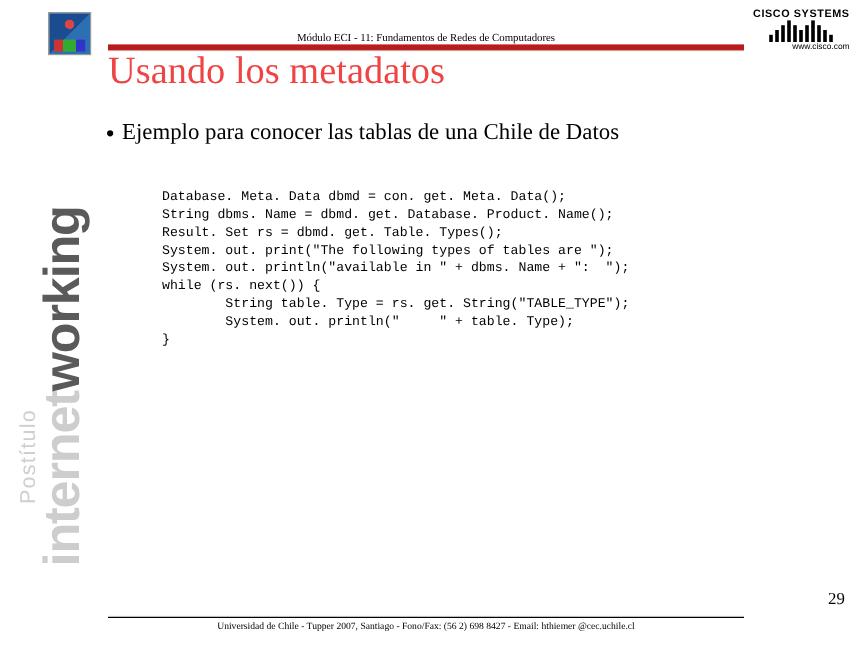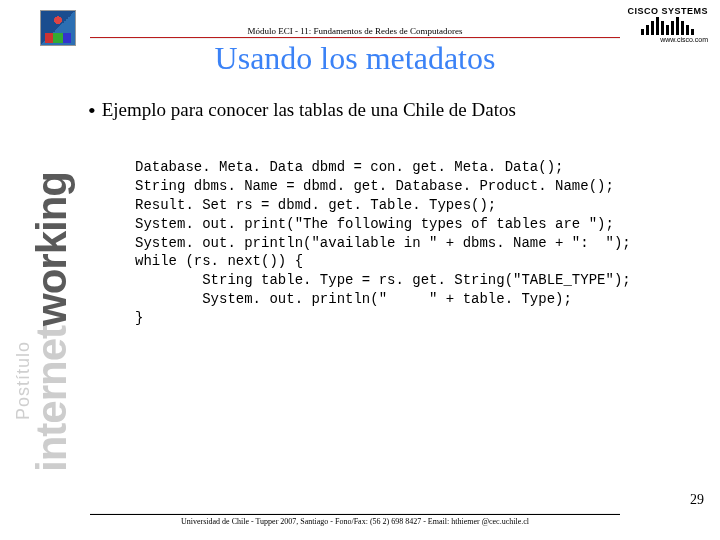--- a/index.html
+++ b/index.html
@@ -72,34 +72,34 @@
 
   
   .module-line {
     position: absolute;
     top: 26px;
     left: 90px;
     right: 100px;
     font-size: 9px;
     font-family: "Times New Roman", serif;
     text-align: center;
-    border-bottom: 1px solid #b91c1c;
+    border-bottom: 5px solid #b91c1c;
     box-shadow: 0 1px 0 #eee;
     padding-bottom: 1px;
   }
 
   .title {
     position: absolute;
     top: 40px;
     left: 90px;
     right: 100px;
     font-size: 32px;
     font-family: "Times New Roman", serif;
-    color: #3b82f6;
-    text-align: center;
+    color: #ef4444;
+    text-align: left;
   }
 
   
   .bullet-row {
     position: absolute;
     top: 98px;
     left: 88px;
     right: 30px;
     font-size: 19px;
     font-family: "Times New Roman", serif;
@@ -110,21 +110,21 @@
     margin-right: 6px;
   }
 
   
   .codeblock {
     position: absolute;
     top: 158px;
     left: 135px;
     right: 30px;
     font-family: "Courier New", monospace;
-    font-size: 14px;
+    font-size: 11px;
     line-height: 1.35;
     white-space: pre;
   }
 
   
   .side-postitulo {
     position: absolute;
     left: 34px;
     bottom: 120px;
     transform: rotate(-90deg);

